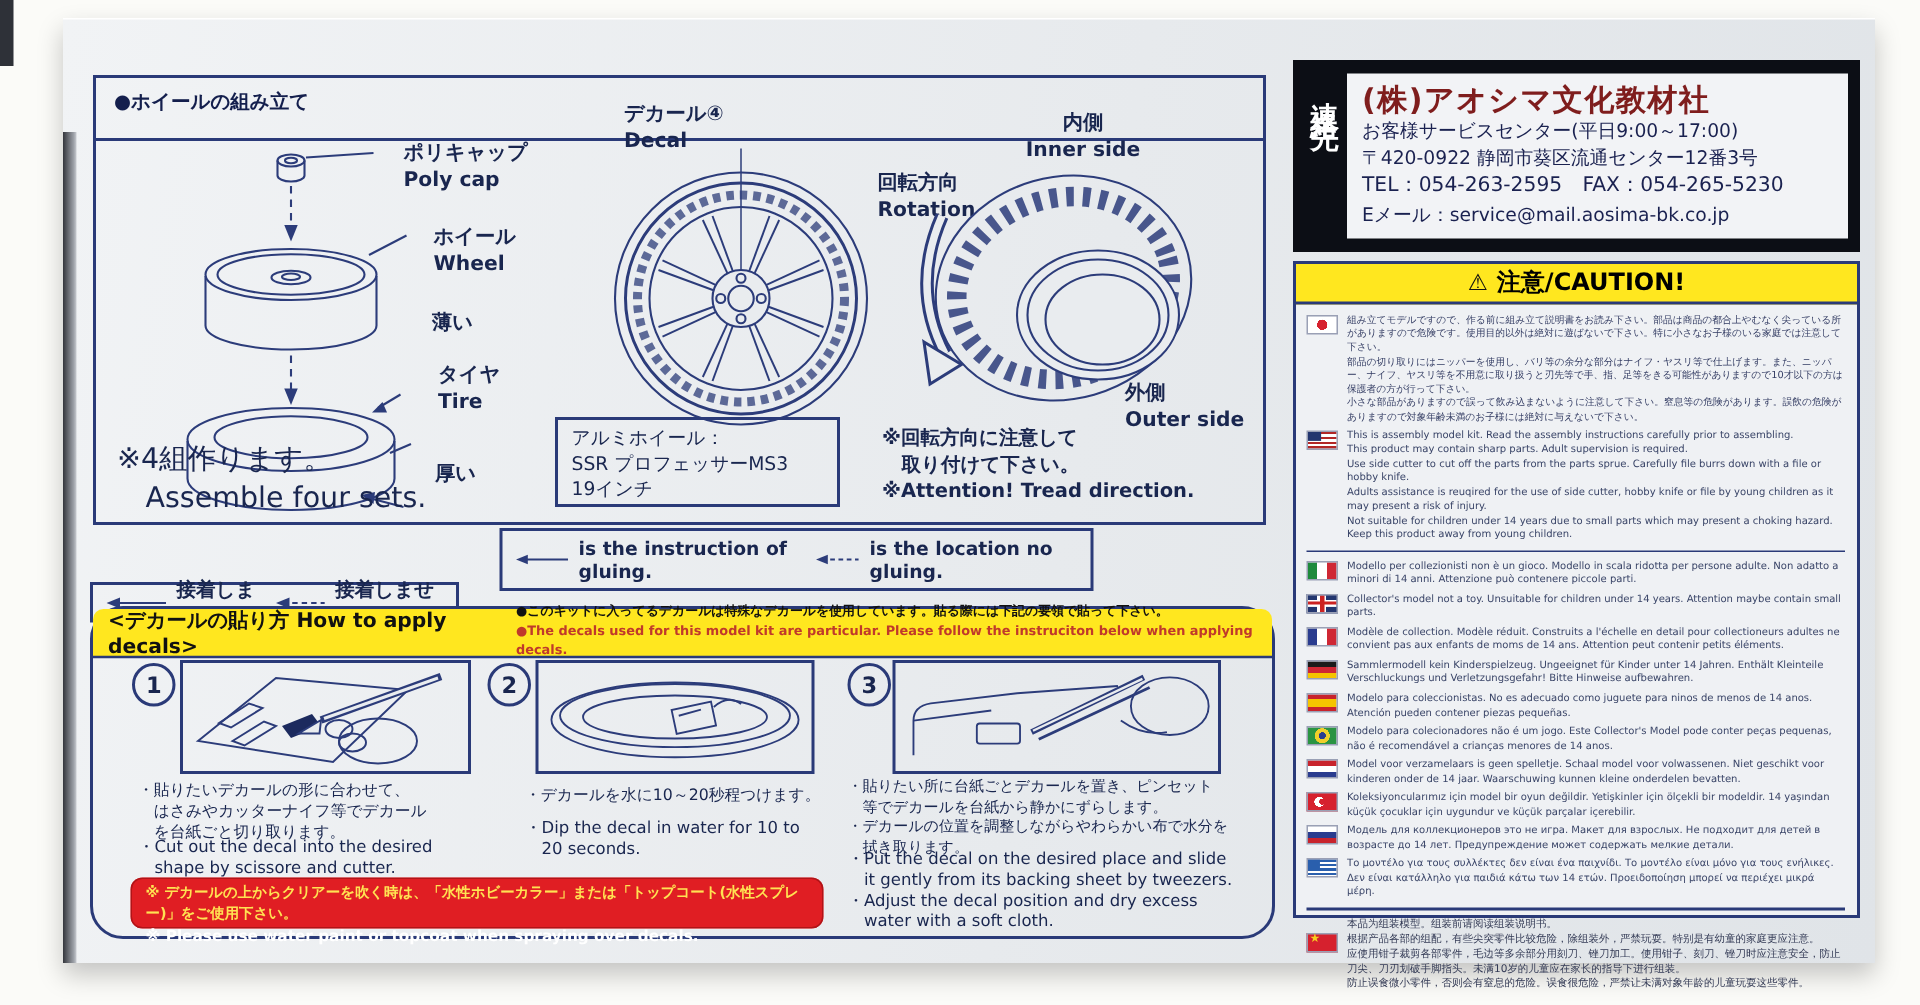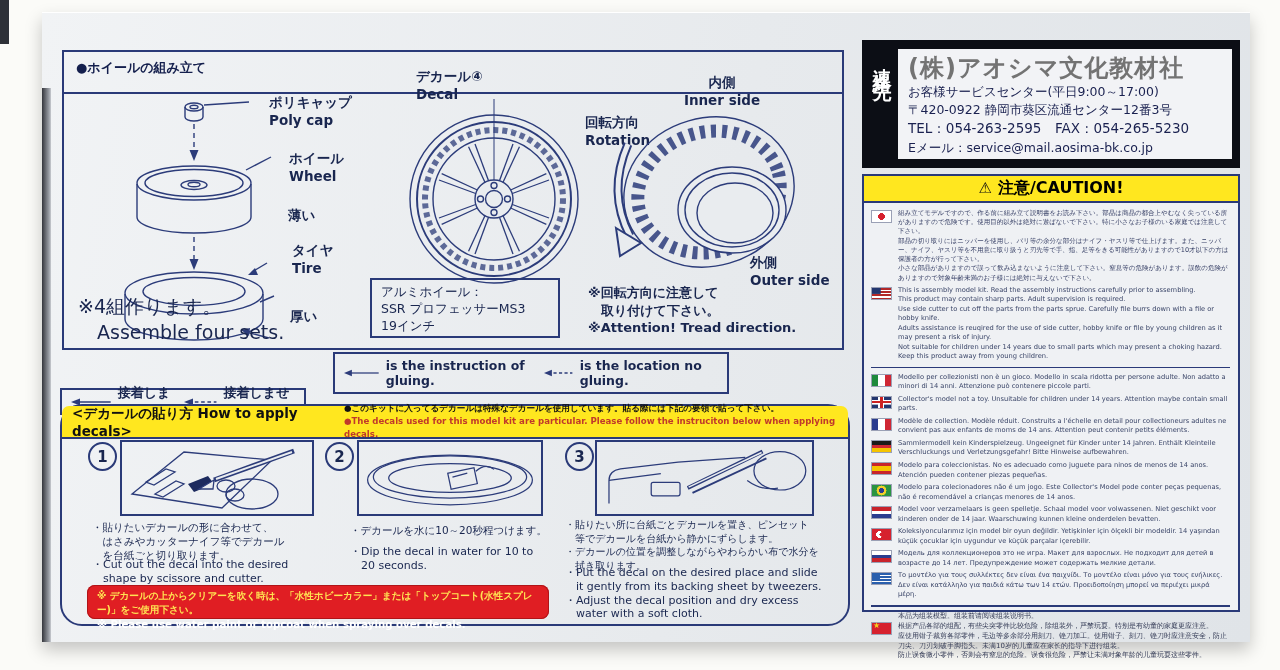--- a/index.html
+++ b/index.html
@@ -36,21 +36,21 @@
   .stp-en{font-size:11px;line-height:1.25;color:#19264f;}
   .redbox{background:#e01e23;border-radius:8px;padding:4px 10px;box-sizing:border-box;
           box-shadow:inset 0 0 0 1px #b01418;}
   .redbox .l1{font-size:9.6px;font-weight:bold;color:#ffe352;line-height:1.5;}
   .redbox .l2{font-size:10.2px;font-weight:bold;color:#ffffff;line-height:1.4;}
   
   .contact{background:#0c0e15;}
   .c-side{writing-mode:vertical-rl;color:#fff;font-weight:bold;font-size:19px;
           letter-spacing:7px;}
   .c-inner{background:#f2f3f6;padding:5px 10px;box-sizing:border-box;}
-  .c-company{font-size:24px;font-weight:bold;color:#737373;letter-spacing:1px;line-height:1.2;}
+  .c-company{font-size:20px;font-weight:bold;color:#7f1d1d;letter-spacing:1px;line-height:1.2;}
   .c-line{font-size:12.5px;color:#1a2150;line-height:1.45;}
   .c-tel{font-size:13.5px;color:#1a2150;line-height:1.45;}
   
   .caution{border:2px solid #2a3a78;background:#eff1f4;box-sizing:border-box;}
   .caution-title{height:25px;background:#ffe71f;border-bottom:2px solid #2a3a78;
                  display:flex;align-items:center;justify-content:center;gap:6px;
                  font-size:16px;font-weight:bold;color:#000;}
   .tri{display:inline-block;font-size:15px;line-height:1;color:#111;}
   .c-body{padding:6px 8px 3px 7px;display:flex;flex-direction:column;gap:3px;}
   .c-row{display:flex;gap:6px;align-items:flex-start;}

